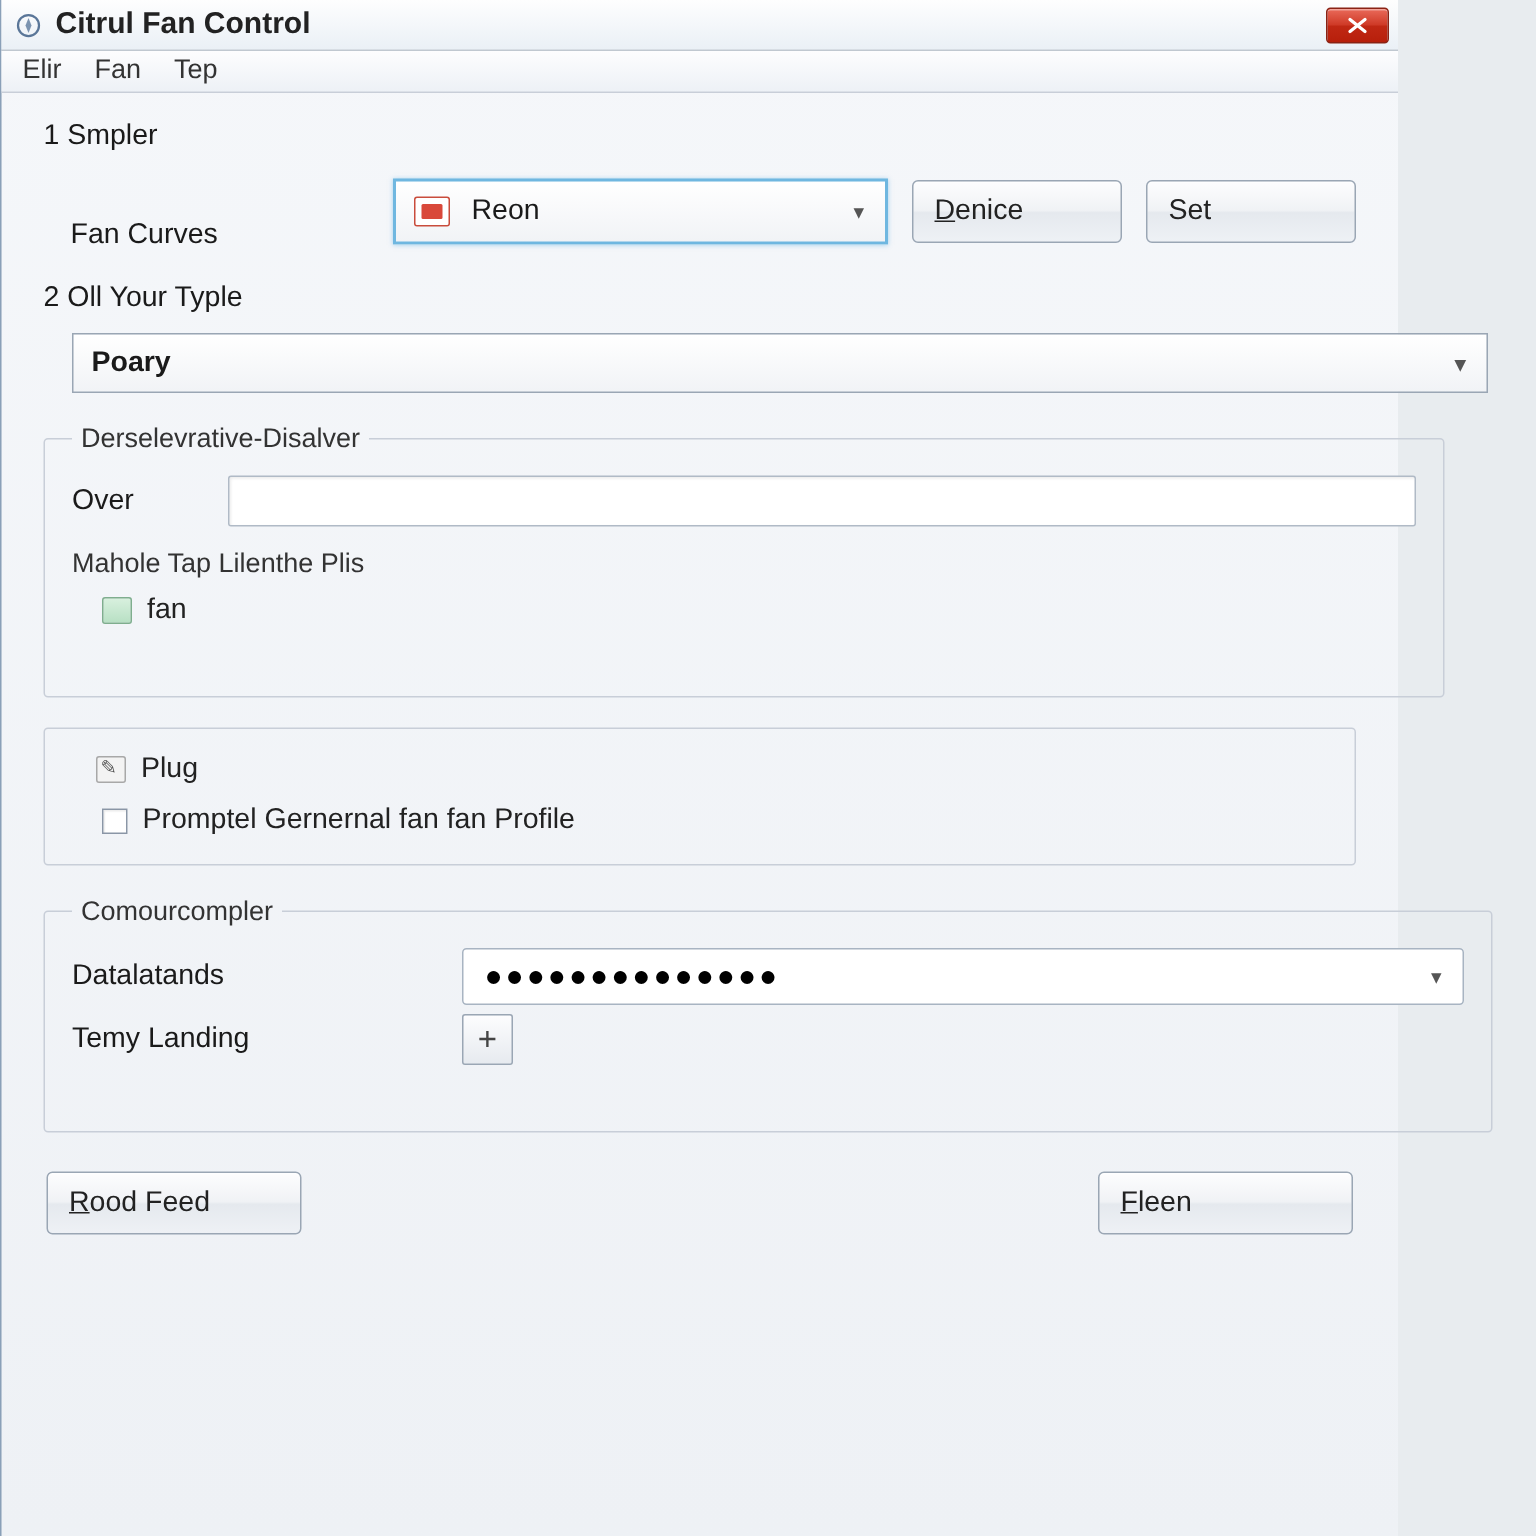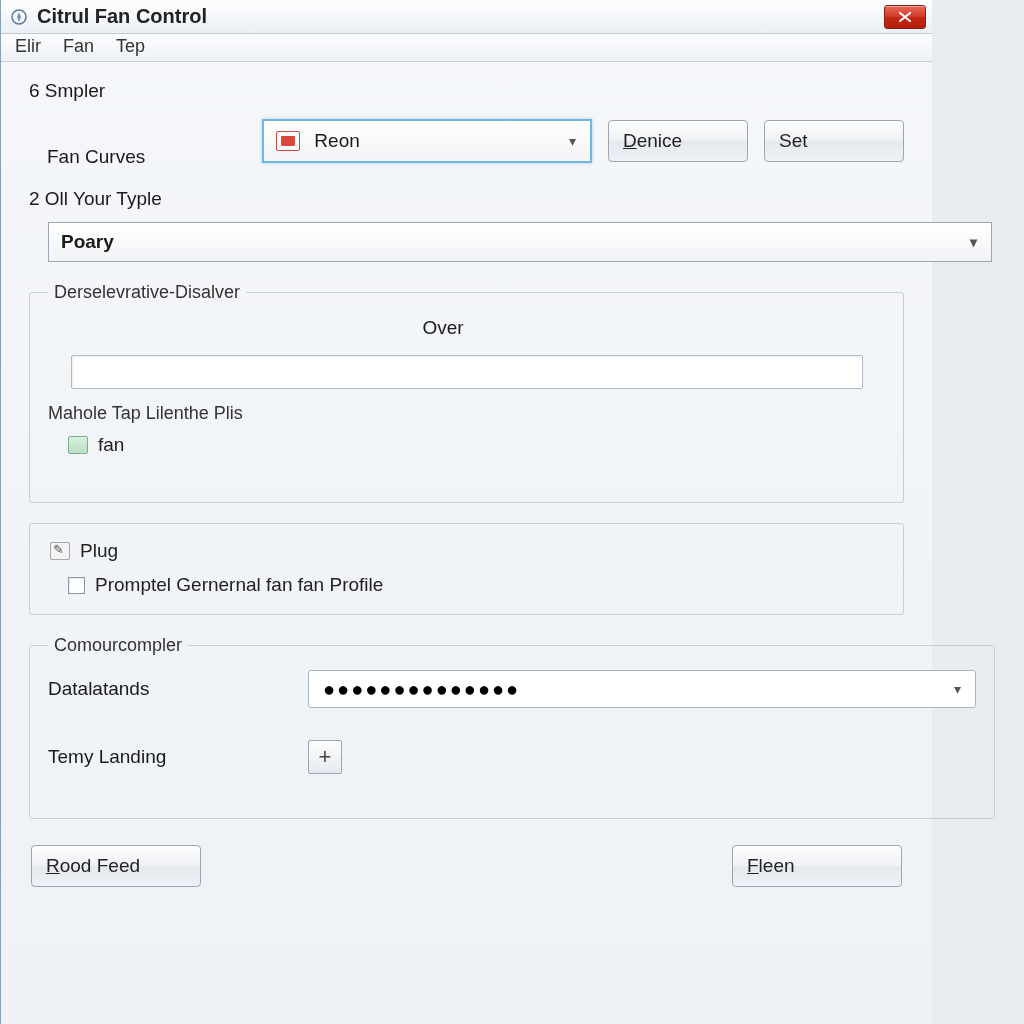--- a/index.html
+++ b/index.html
@@ -269,21 +269,21 @@
   </div>
 
   <div class="menubar">
     <span>Elir</span>
     <span>Fan</span>
     <span>Tep</span>
   </div>
 
   <div class="content">
 
-    <div class="section-label">6 Smpler</div>
+    <div class="section-label">1 Smpler</div>
     <div class="row" style="margin-left:18px;">
       <div class="field-label" style="width:230px;margin-top:32px;">Fan Curves</div>
       <div class="dropdown reon">
         <span class="reon-icon"></span>
         <span>Reon</span>
         <span class="chevron">▾</span>
       </div>
       <div class="btn">
         <span><span class="uline">D</span><span>enice</span></span>
       </div>
@@ -293,45 +293,45 @@
     </div>
 
     <div class="section-label">2 Oll Your Typle</div>
     <div class="dropdown full-dropdown" style="margin-left:19px; margin-bottom:20px;font-weight:bold;">
       <span>Poary</span>
       <span class="chevron">▾</span>
     </div>
 
     <fieldset>
       <legend>Derselevrative-Disalver</legend>
-      <div class="row" style="margin-bottom:6px;flex-direction:column;">
+      <div class="row" style="margin-bottom:6px;">
         <div class="field-label" style="width:88px;">Over</div>
         <div class="text-input"></div>
       </div>
       <div class="sub-group-title">Mahole Tap Lilenthe Plis</div>
       <div class="check-row" style="margin-bottom:28px;">
         <span class="icon-box"></span>
         <span>fan</span>
       </div>
     </fieldset>
 
     <fieldset style="padding-top:16px;">
-      <div class="check-row" style="margin-left:2px; margin-bottom:12px;">
+      <div class="check-row" style="margin-left:16px; margin-bottom:12px;">
         <span class="icon-box pencil"></span>
         <span>Plug</span>
       </div>
       <div class="check-row" style="margin-left:20px;">
         <span class="checkbox"></span>
         <span>Promptel Gernernal fan fan Profile</span>
       </div>
     </fieldset>
 
     <fieldset>
       <legend>Comourcompler</legend>
-      <div class="row" style="margin-bottom:32px;">
+      <div class="row" style="margin-bottom:6px;">
         <div class="field-label" style="width:244px;">Datalatands</div>
         <div class="pw-dropdown">
           <span>●●●●●●●●●●●●●●</span>
           <span class="chevron">▾</span>
         </div>
       </div>
       <div class="row" style="margin-bottom:26px;">
         <div class="field-label" style="width:244px;">Temy Landing</div>
         <div class="plus-btn">
           <span>+</span>

